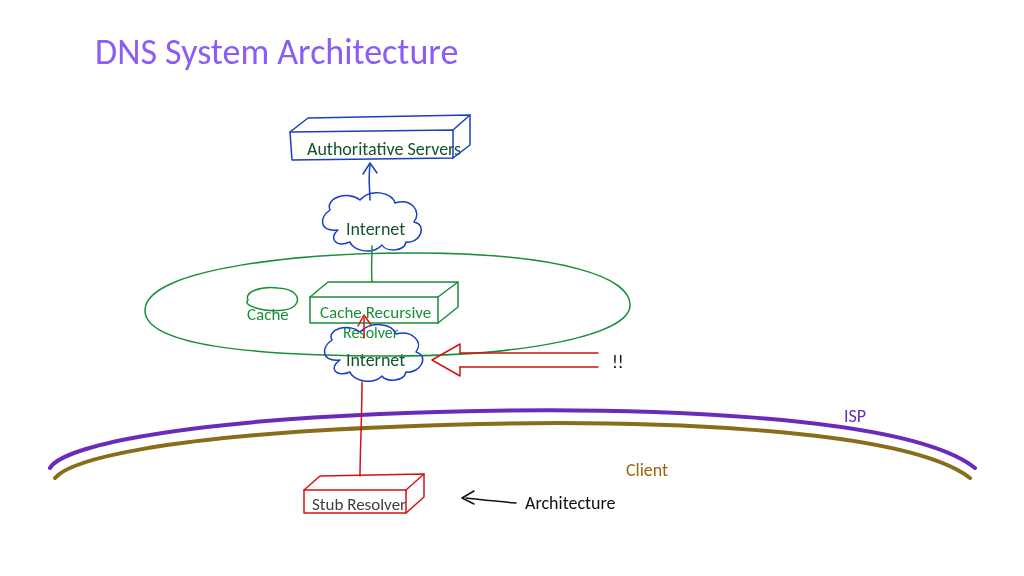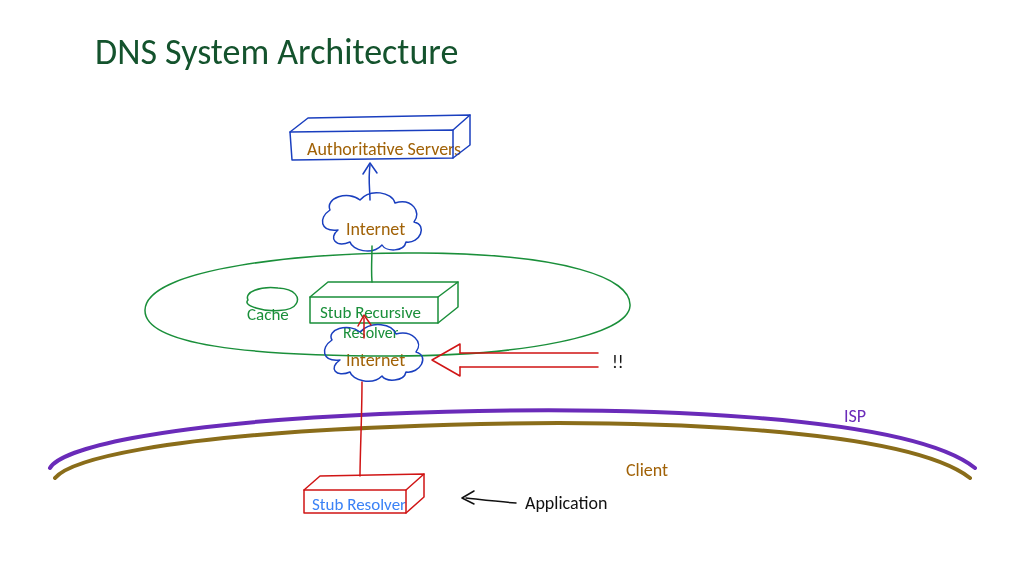--- a/index.html
+++ b/index.html
@@ -11,31 +11,31 @@
     font-family: Calibri, "Segoe UI", Arial, sans-serif;
     overflow: hidden;
     position: relative;
   }
   .title {
     position: absolute;
     left: 95px;
     top: 30px;
     font-size: 36px;
     font-weight: 400;
-    color: #14532d;
+    color: #8b5cf6;
   }
   .label {
     position: absolute;
     font-size: 18px;
     white-space: nowrap;
   }
   .label.small { font-size: 17px; }
-  .blue   { color: #a16207; }
+  .blue   { color: #14532d; }
   .green  { color: #1a8f3a; }
-  .red    { color: #3b82f6; }
+  .red    { color: #404040; }
   .olive  { color: #a16207; }
   .purple { color: #6a2bb9; margin-top: 12px; }
   .black  { color: #111; }
   svg.scene {
     position: absolute;
     left: 0; top: 0;
     width: 1024px; height: 576px;
     pointer-events: none;
   }
   .stroke-blue   { stroke: #1a3fbf; }
@@ -46,28 +46,28 @@
   .stroke-black  { stroke: #111; }
 </style>
 </head>
 <body>
 
 <div class="title">DNS System Architecture</div>
 
 <div class="label blue" style="left:307px; top:138px;">Authoritative Servers</div>
 <div class="label blue" style="left:346px; top:218px;">Internet</div>
 <div class="label green small" style="left:247px; top:304px;">Cache</div>
-<div class="label green" style="left:320px; top:302px; font-size:17px;">Stub Recursive</div>
+<div class="label green" style="left:320px; top:302px; font-size:17px;">Cache Recursive</div>
 <div class="label green" style="left:343px; top:323px; font-size:16px;">Resolver</div>
 <div class="label blue" style="left:346px; top:349px;">Internet</div>
 <div class="label red" style="left:312px; top:494px; font-size:17px;">Stub Resolver</div>
 <div class="label black" style="left:612px; top:351px;">!!</div>
 <div class="label purple" style="left:844px; top:393px;">ISP</div>
 <div class="label olive" style="left:626px; top:459px;">Client</div>
-<div class="label black" style="left:525px; top:492px;">Application</div>
+<div class="label black" style="left:525px; top:492px;">Architecture</div>
 
 <svg class="scene" viewBox="0 0 1024 576">
   <g fill="none" stroke-linecap="round" stroke-linejoin="round">
 
     <g class="stroke-blue" stroke-width="1.5">
       <path d="M290 132 L453 130 L453 158 L292 160 Z"></path>
       <path d="M290 132 L308 118 L470 115 L453 130"></path>
       <path d="M453 158 L470 145 L470 115"></path>
     </g>
 

